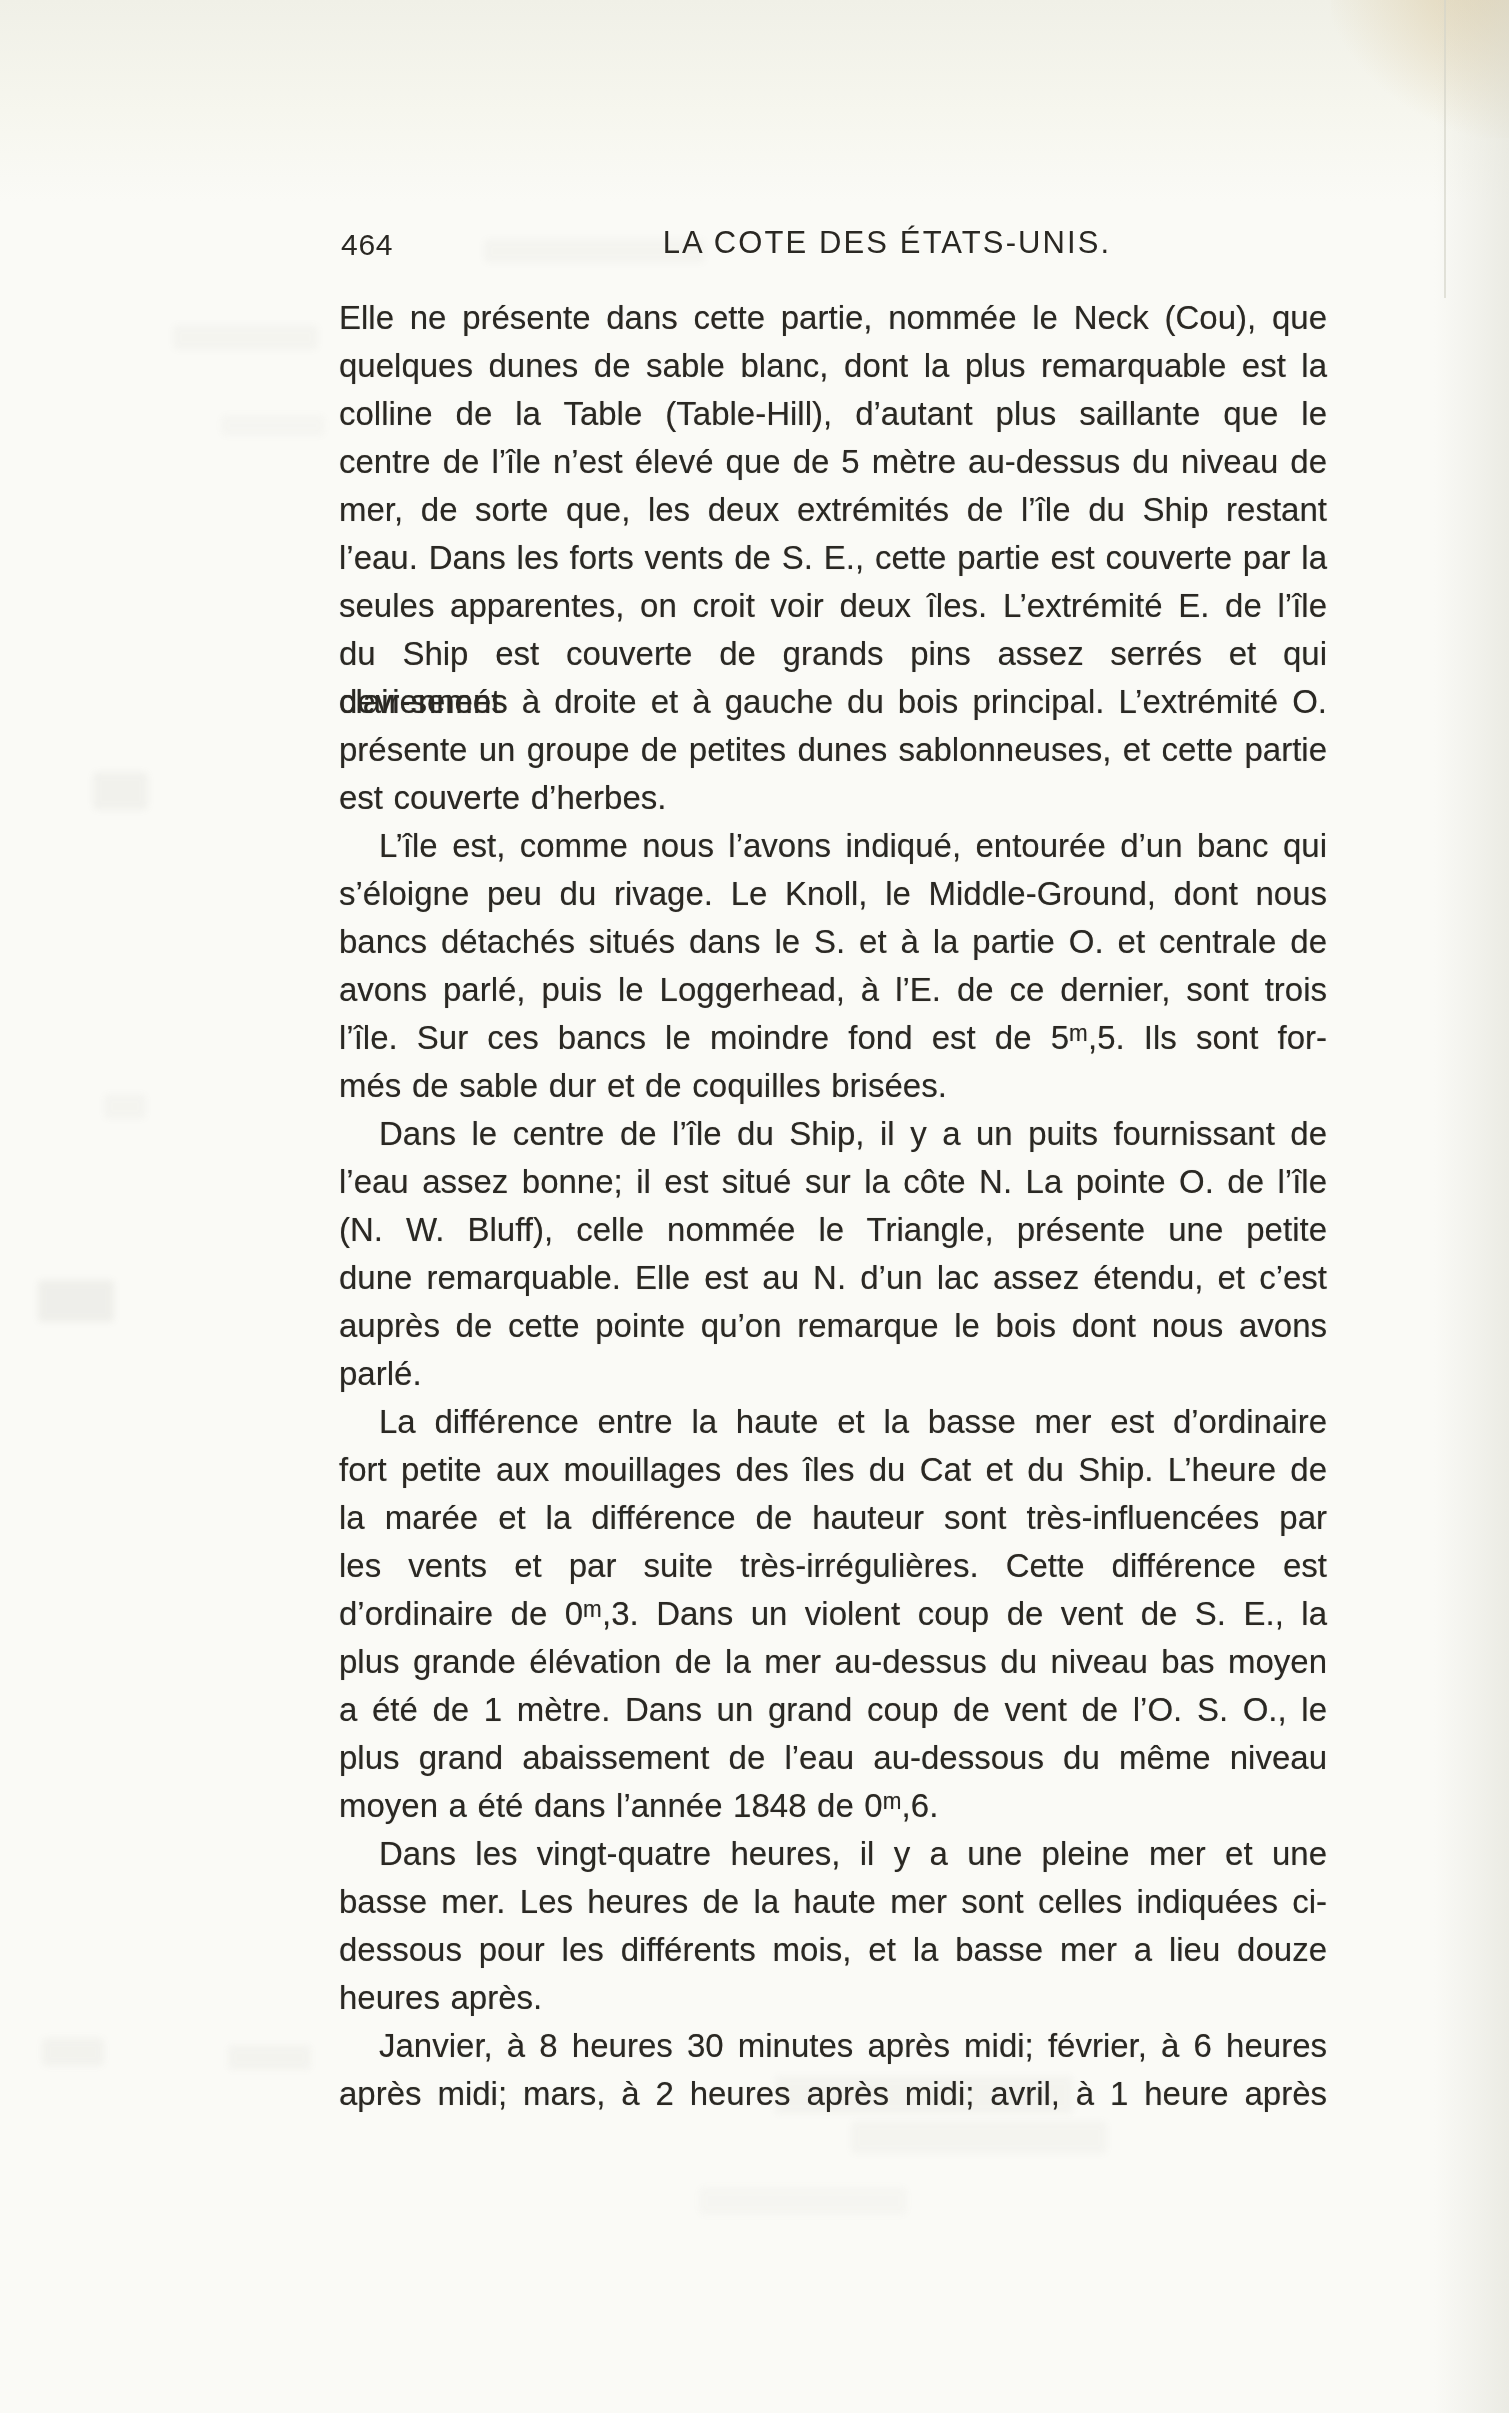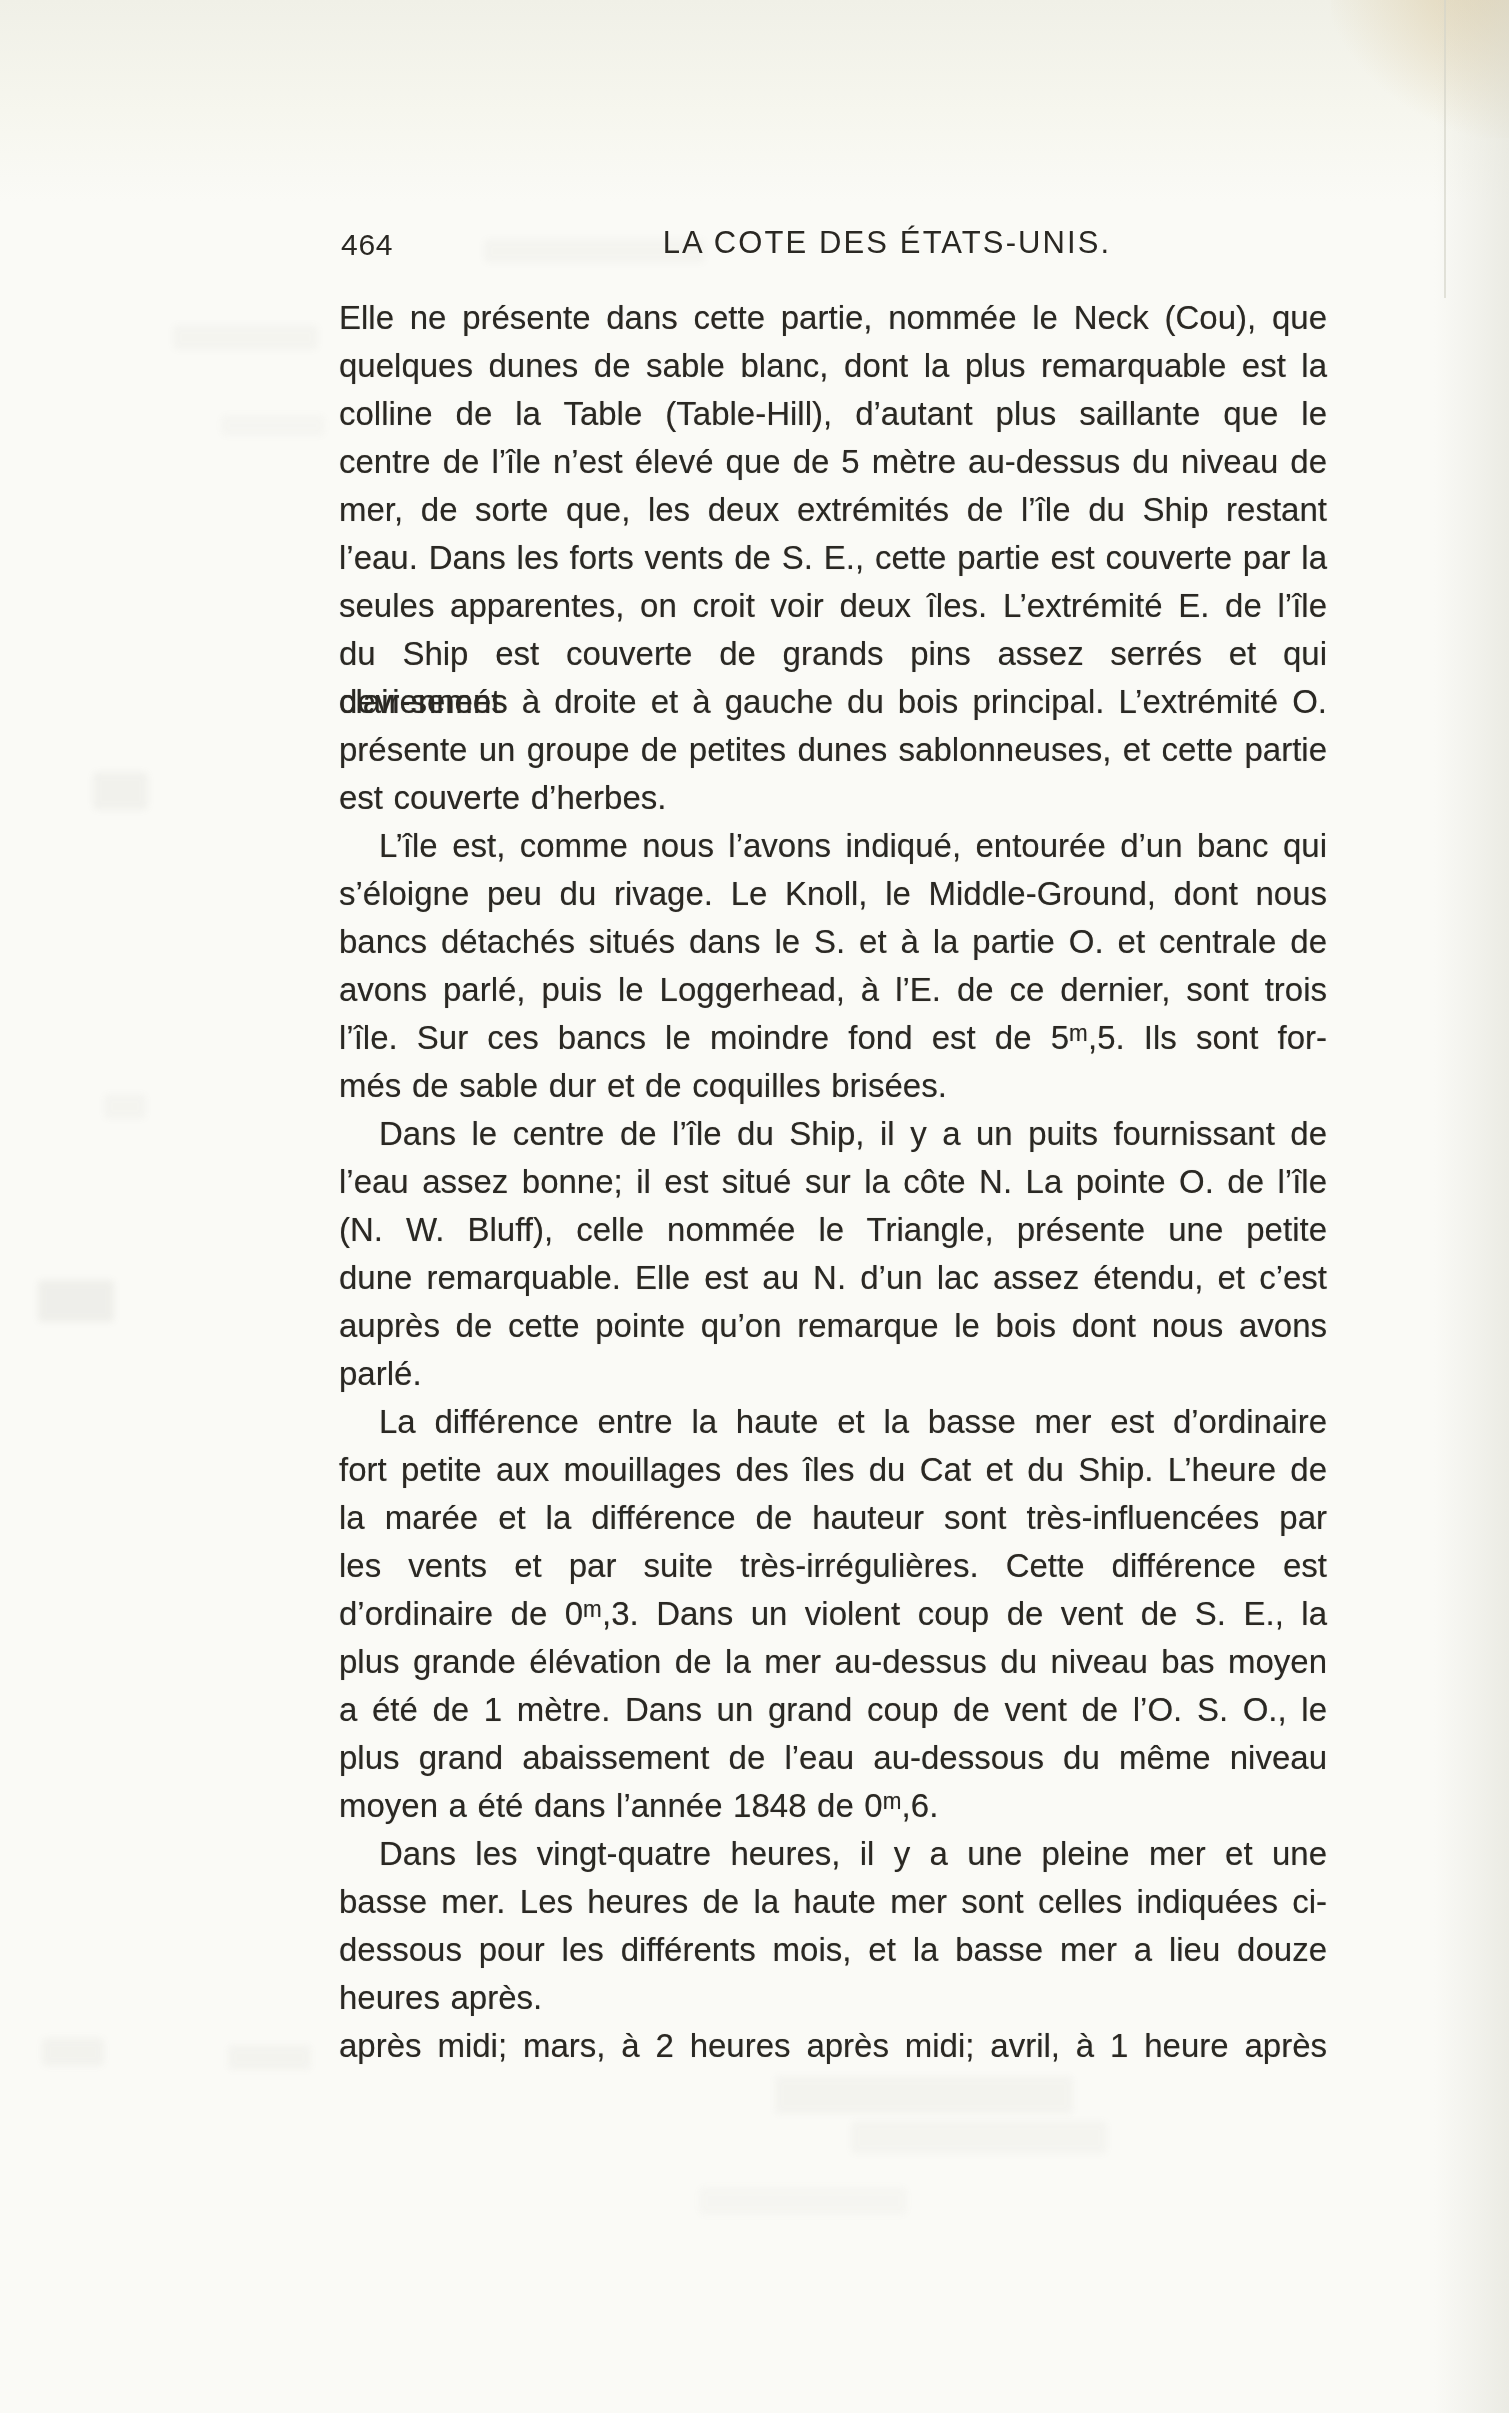--- a/index.html
+++ b/index.html
@@ -113,18 +113,19 @@
     </div>
 
     <div class="para">
       <div class="line indent">Dans les vingt-quatre heures, il y a une pleine mer et une</div>
       <div class="line">basse mer. Les heures de la haute mer sont celles indiquées ci-</div>
       <div class="line">dessous pour les différents mois, et la basse mer a lieu douze</div>
       <div class="line last">heures après.</div>
     </div>
 
     <div class="para">
+      <div class="line indent">Janvier, à 8 heures 30 minutes après midi; février, à 6 heures</div>
       <div class="line">après midi; mars, à 2 heures après midi; avril, à 1 heure après</div>
     </div>
 
   </main>
 </div>
 
 
 </body></html>

